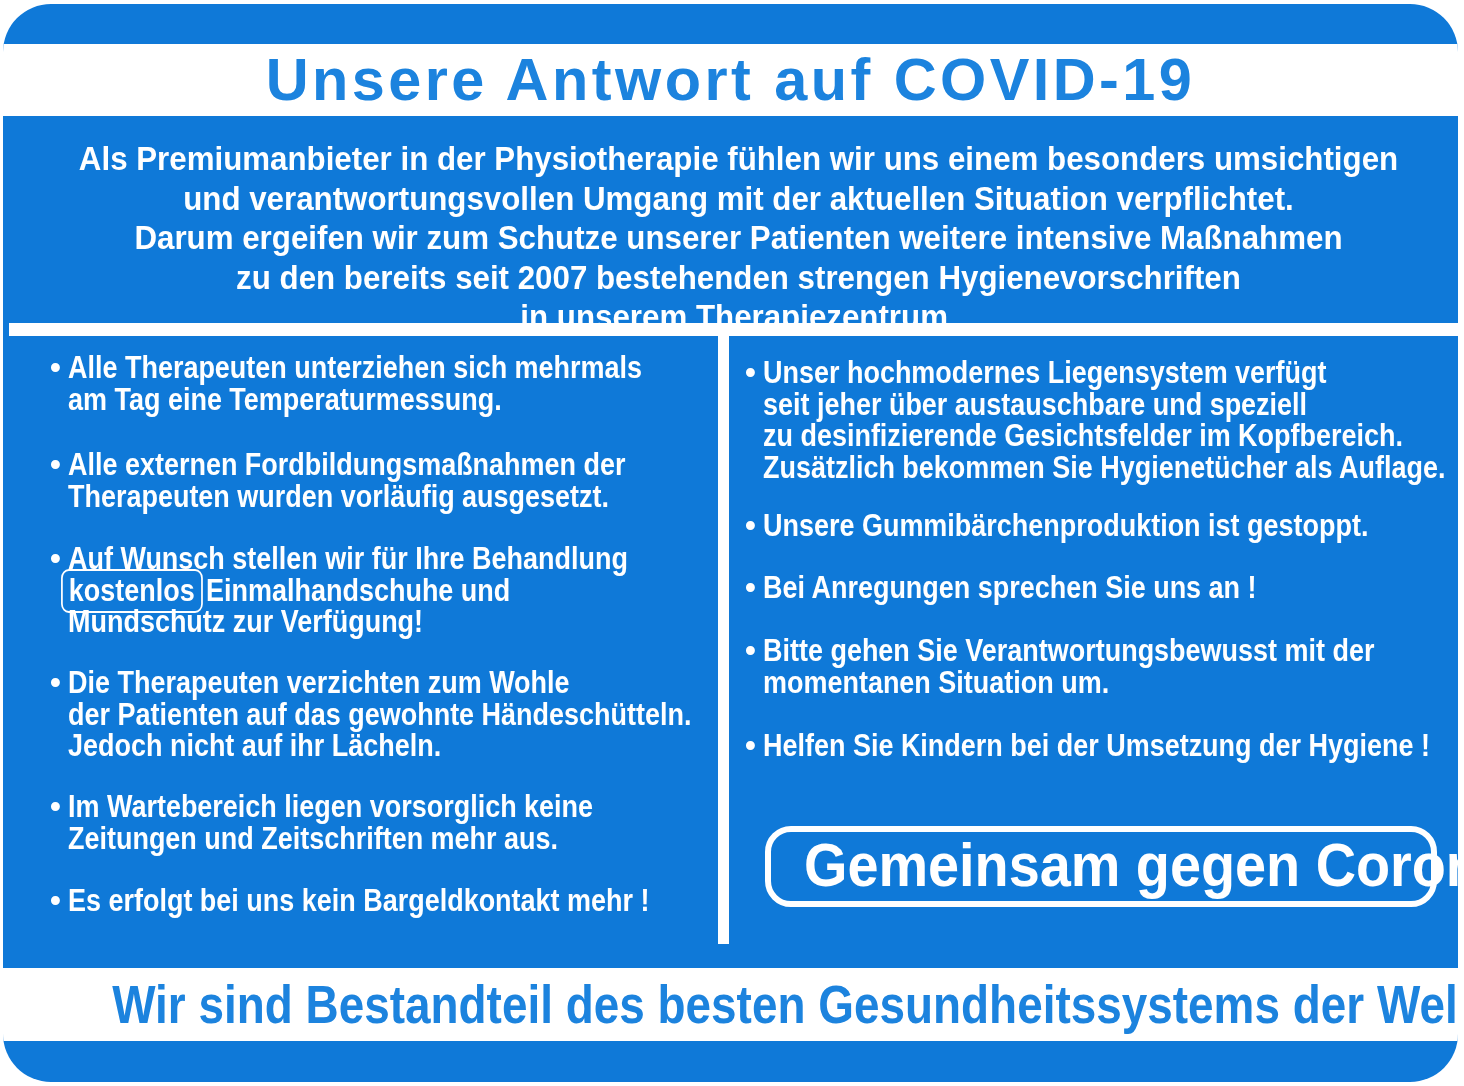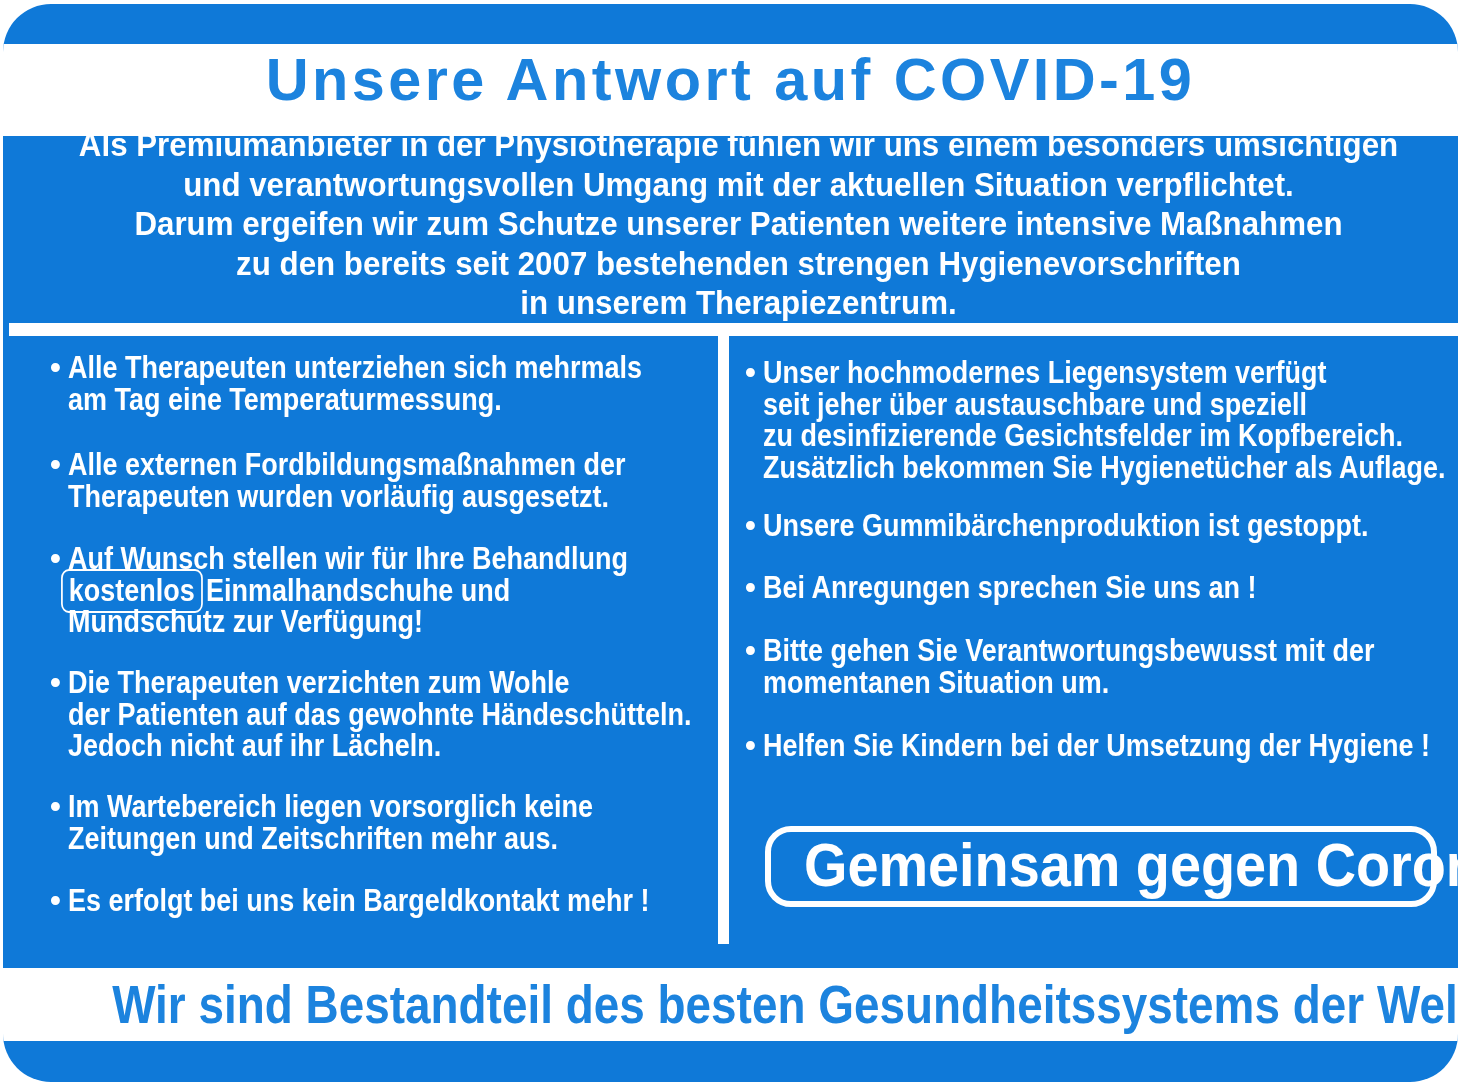--- a/index.html
+++ b/index.html
@@ -16,33 +16,33 @@
   .canvas{position:absolute;inset:0;background:#ffffff;}
   
   .poster{
     position:absolute;left:3px;right:6px;top:4px;bottom:4px;
     background:var(--blue);
     border-radius:48px;
     overflow:hidden;
   }
   
   .band{position:absolute;left:0;right:0;background:var(--white);}
-  .band-title{top:40px;height:92px;}
+  .band-title{top:40px;height:72px;}
   .band-bottom{top:964px;height:73px;}
   .sep{position:absolute;left:6px;right:0;top:319px;height:13px;background:var(--white);}
   .divider{position:absolute;left:715px;top:332px;width:11px;height:608px;background:var(--white);}
 
   .title{
     width:100%;text-align:center;
     color:var(--text-blue);
     font-size:60px;font-weight:700;line-height:71px;
     letter-spacing:3.5px;white-space:nowrap;
     transform:scaleX(.99);transform-origin:50% 50%;
   }
-  .intro{position:absolute;left:0;right:0;top:121px;margin-left:16px;}
+  .intro{position:absolute;left:0;right:0;top:135px;margin-left:16px;}
   .intro-line{
     width:100%;text-align:center;white-space:nowrap;
     color:var(--white);font-size:34px;font-weight:700;line-height:39.5px;
     transform:scaleX(.92);transform-origin:50% 50%;
   }
 
   .col{position:absolute;top:0;height:100%;}
   .col-left{left:47px;width:665px;}
   .col-right{left:742px;width:716px;}
   .bullet{position:absolute;padding-left:18px;}

